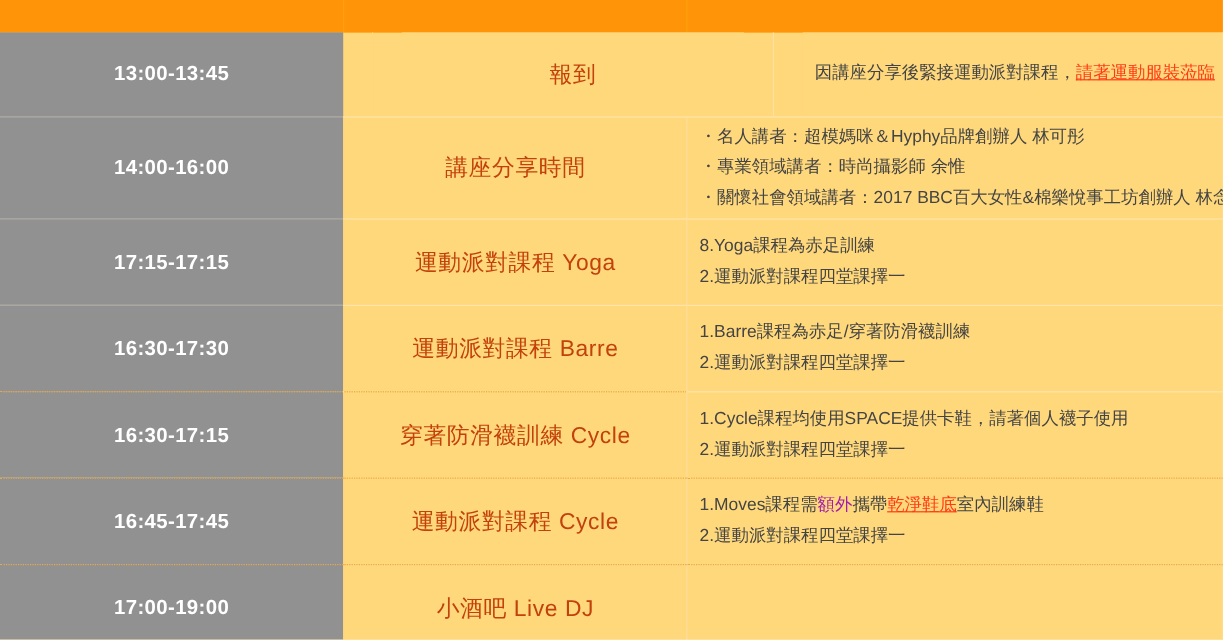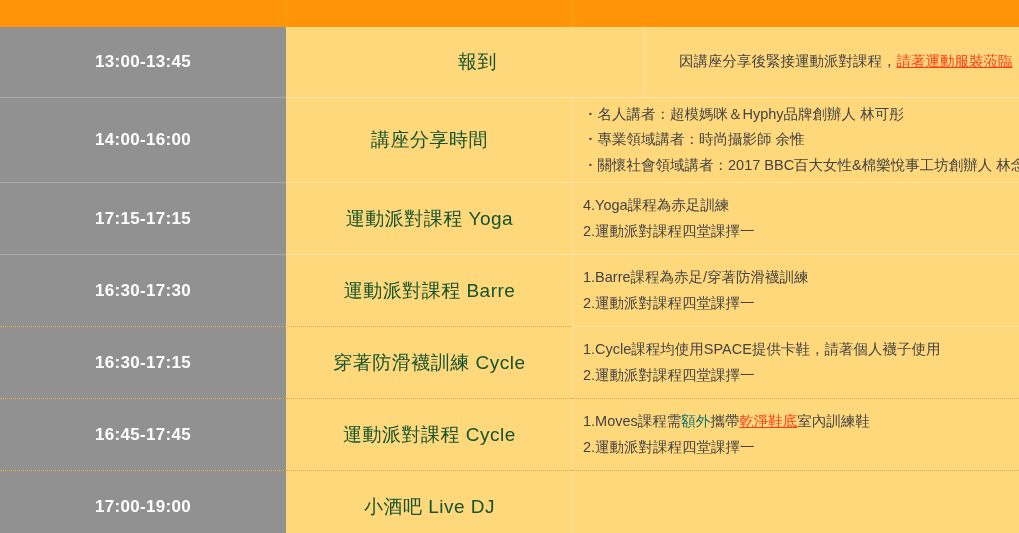--- a/index.html
+++ b/index.html
@@ -74,21 +74,21 @@
   .cell-gap {
     width: 1px;
     flex: 0 0 1px;
     background: #ffd87b;
   }
 
   .cell-title {
     width: 285px;
     flex: 0 0 285px;
     background: #ffd87b;
-    color: #14532d;
+    color: #c2410c;
     font-size: 19px;
     justify-content: center;
     letter-spacing: 0.5px;
   }
 
   .cell-vsep {
     width: 1px;
     flex: 0 0 1px;
     background: #ffe0a0;
   }
@@ -136,21 +136,21 @@
   .row.sep-dotted-full .cell-time,
   .row.sep-dotted-full .cell-title,
   .row.sep-dotted-full .cell-note,
   .row.sep-dotted-full .cell-vsep,
   .row.sep-dotted-full .cell-gap {
     border-top: 1px dotted #e8a84a;
   }
 
   
   .em-red {
-    color: #0f766e;
+    color: #a21caf;
   }
   .em-red-underline {
     color: #ff3b16;
     text-decoration: underline;
   }
 </style>
 </head>
 <body>
 
 <div class="schedule-table">
@@ -188,21 +188,21 @@
           </div>
         </div>
       </div>
       <div class="row sep-solid" style="height: 72px; flex: 0 0 72px;">
         <div class="cell cell-time">17:15-17:15</div>
         <div class="cell cell-gap"></div>
         <div class="cell cell-title">運動派對課程 Yoga</div>
         <div class="cell cell-vsep"></div>
         <div class="cell cell-note">
           <div class="note-lines">
-            <span class="note-line"><span>4.Yoga課程為赤足訓練</span></span>
+            <span class="note-line"><span>8.Yoga課程為赤足訓練</span></span>
             <span class="note-line"><span>2.運動派對課程四堂課擇一</span></span>
           </div>
         </div>
       </div>
       <div class="row sep-solid" style="height: 72px; flex: 0 0 72px;">
         <div class="cell cell-time">16:30-17:30</div>
         <div class="cell cell-gap"></div>
         <div class="cell cell-title">運動派對課程 Barre</div>
         <div class="cell cell-vsep"></div>
         <div class="cell cell-note">

